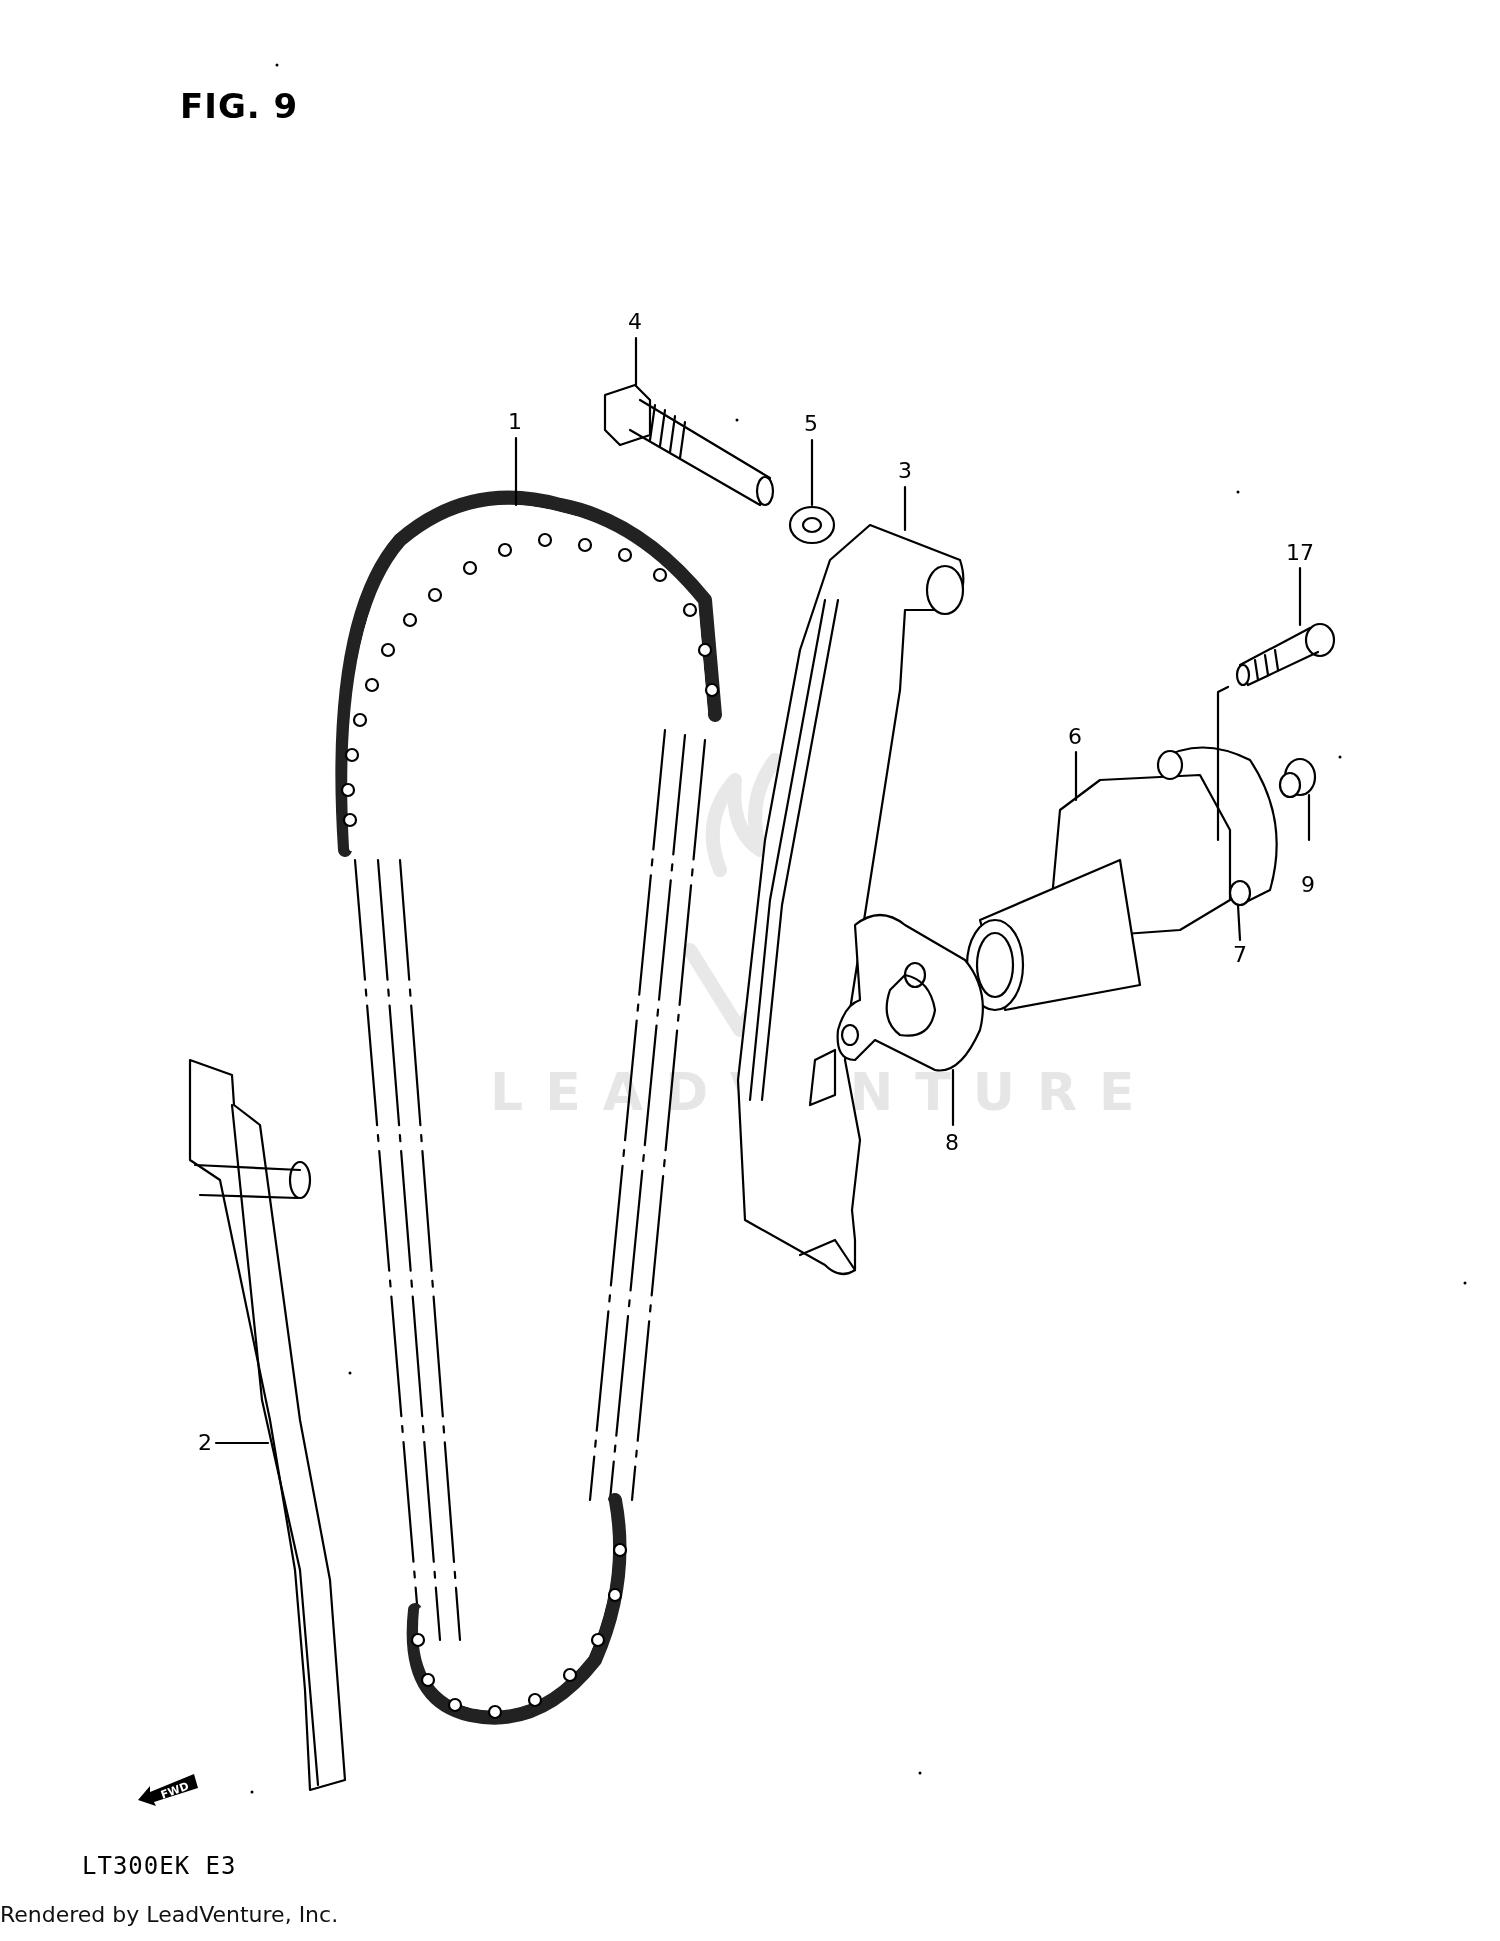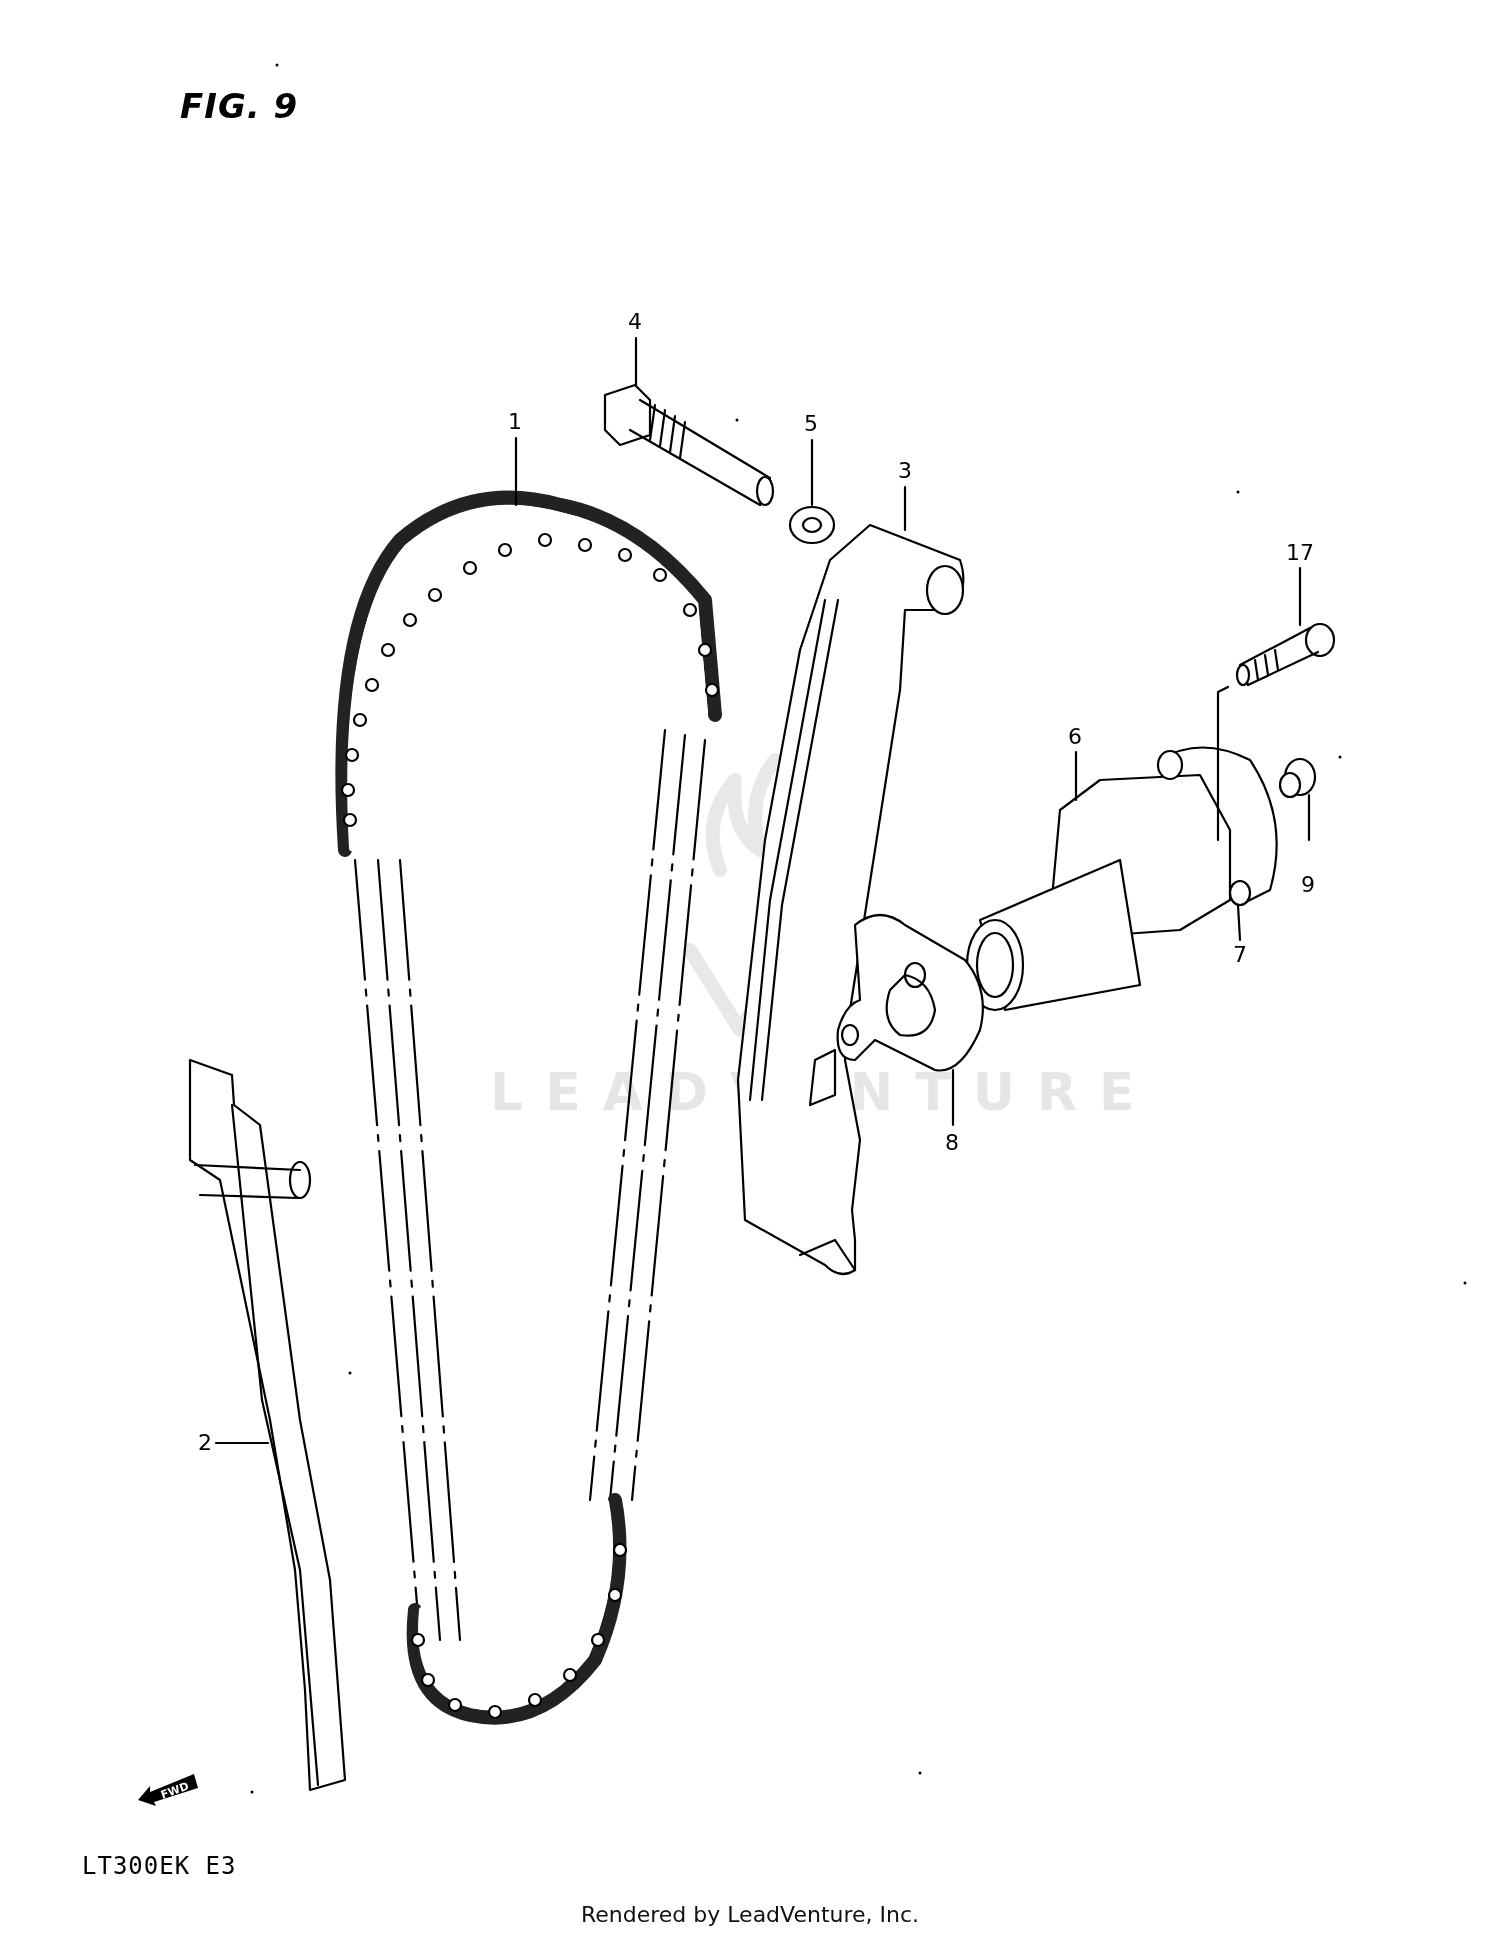--- a/index.html
+++ b/index.html
@@ -1,19 +1,19 @@
 <!DOCTYPE html>
 <html><head>
 <meta charset="utf-8">
 <style>
   html, body { margin:0; padding:0; background:#ffffff; }
   body { width:1500px; height:1941px; position:relative; overflow:hidden; font-family:"DejaVu Sans", sans-serif; color:#000; }
-  .fig-title { position:absolute; left:180px; top:86px; font-size:34px; font-weight:bold; letter-spacing:1px; font-family:"DejaVu Sans", sans-serif;font-style:italic; }
+  .fig-title { position:absolute; left:180px; top:86px; font-size:34px; font-weight:bold; letter-spacing:1px; font-family:"DejaVu Sans", sans-serif; }
   .model-code { position:absolute; left:82px; top:1852px; font-size:24px; font-family:"DejaVu Sans Mono", monospace; letter-spacing:1px; }
-  .footer { position:absolute; left:0; width:1500px; top:1902px; text-align:center; font-size:22px; font-family:"DejaVu Sans", sans-serif; color:#111; }
+  .footer { position:absolute; left:0; width:1500px; top:1902px; font-size:22px; font-family:"DejaVu Sans", sans-serif; color:#111; }
   .callout { position:absolute; font-size:22px; font-family:"DejaVu Sans", sans-serif; }
   .watermark { position:absolute; left:490px; top:1062px; font-size:52px; letter-spacing:22px; color:#e6e6e6; font-family:"DejaVu Sans", sans-serif; font-weight:bold; }
   svg.art { position:absolute; left:0; top:0; }
   .fwd { position:absolute; left:136px; top:1770px; width:70px; height:36px; }
 </style>
 </head>
 <body>
 
 <div class="fig-title">FIG. 9</div>
 

